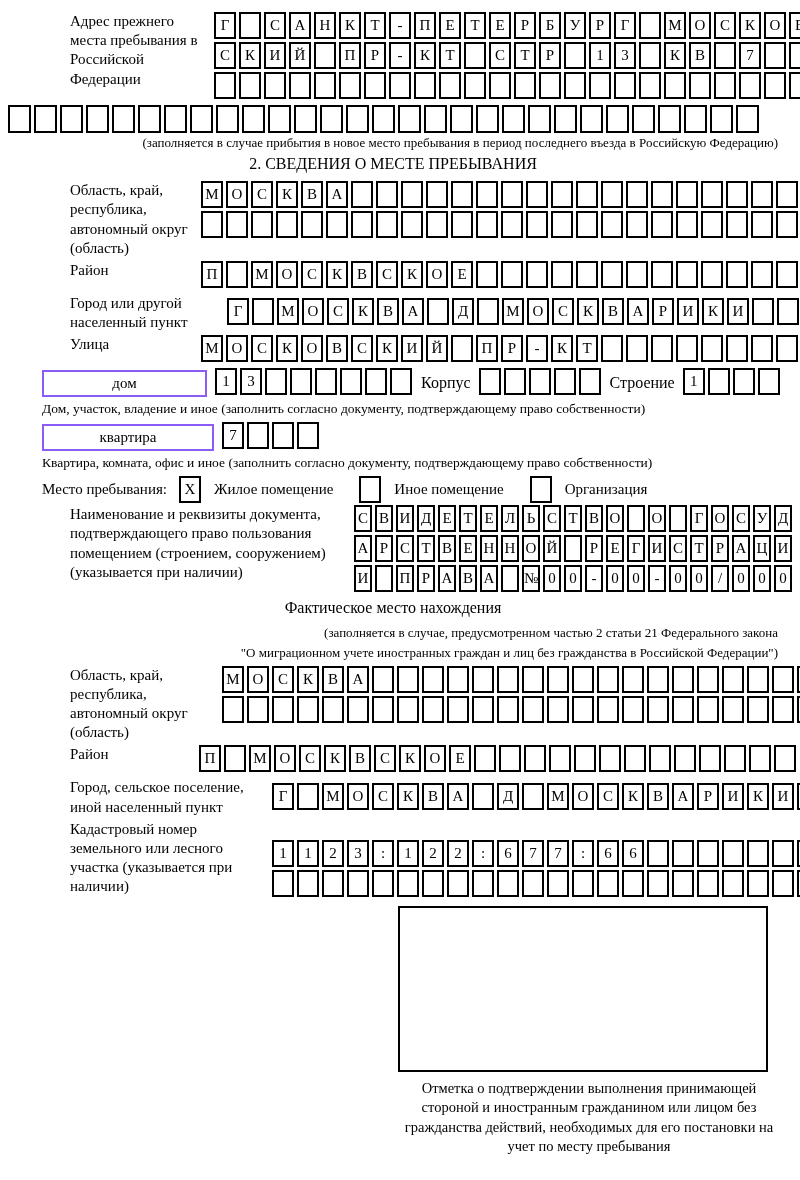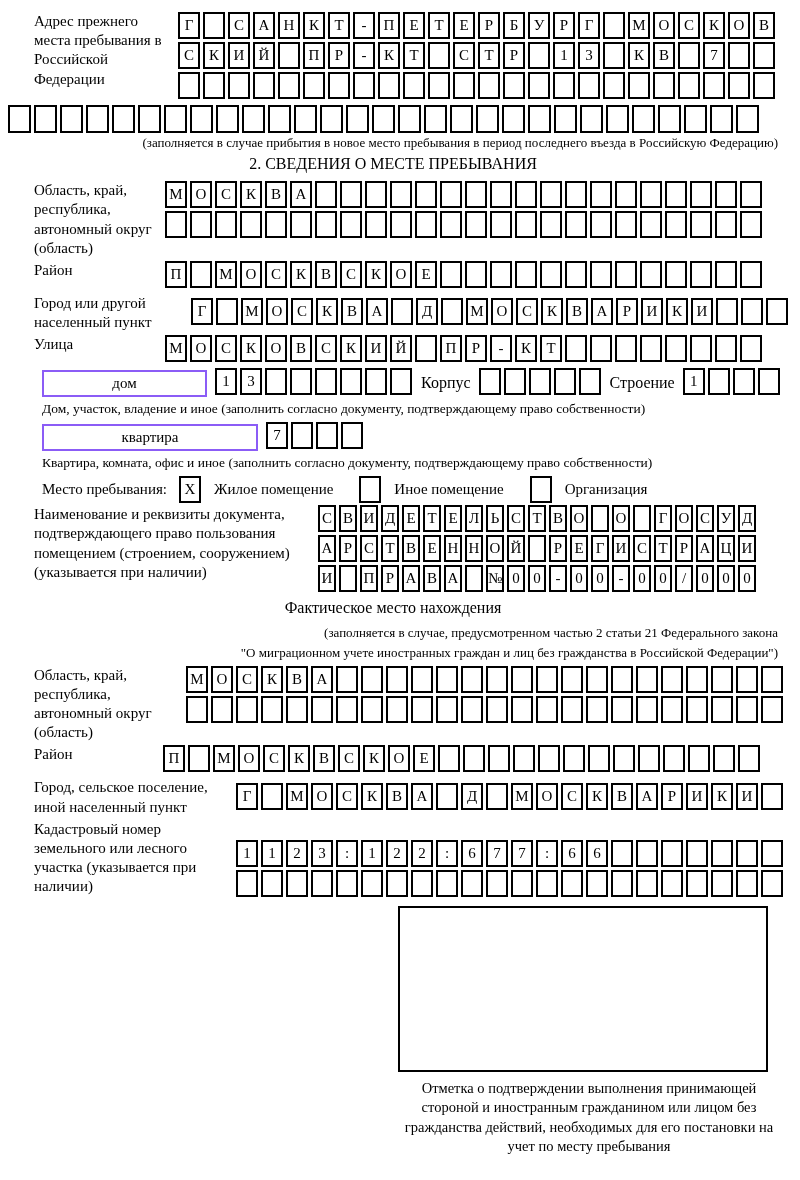--- a/index.html
+++ b/index.html
@@ -6,21 +6,21 @@
   .page {
     position:relative; width:800px; height:1180px; overflow:hidden;
     background:#fff; color:#000;
     font-family:"Liberation Serif", serif;
     box-sizing:border-box; padding:12px 22px 0 8px;
   }
   .header-note { text-align:right; font-size:15px; margin:4px 28px 22px 0; }
 
   .field { display:flex; align-items:flex-start; padding-left:26px; margin-bottom:3px; }
   .field.vcenter { align-items:center; }
-  .flabel { font-size:15px; line-height:1.28; flex-shrink:0; }
+  .flabel { font-size:15px; line-height:1.28; flex-shrink:0;margin-left:36px; }
   .w144 { width:144px; } .w131 { width:131px; } .w157 { width:157px; }
   .w152 { width:152px; } .w129 { width:129px; } .w202 { width:202px; }
   .w284 { width:284px; }
 
   .boxcol { display:flex; flex-direction:column; }
   .boxes { white-space:nowrap; line-height:0; margin-bottom:3px; }
   .bx {
     box-sizing:border-box; display:inline-block;
     width:22px; height:27px; border:2px solid #000; margin-right:3px;
     font-size:15px; line-height:23px; text-align:center; vertical-align:top;
@@ -31,21 +31,21 @@
 
   .center-note { text-align:right; font-size:13px; line-height:1.25; margin:2px 0 4px 0; }
   .left-note { font-size:13.5px; line-height:1.25; margin:1px 0 4px 34px; }
   .sec-title { text-align:center; font-weight:normal; font-size:16px; margin:4px 0 8px 0; }
 
   .houserow { display:flex; align-items:center; padding-left:34px; margin:2px 0 3px 0; }
   .widebox {
     box-sizing:border-box; height:27px; border:2px solid #8b5cf6;
     font-size:15px; line-height:23px; text-align:center; margin-right:8px; flex-shrink:0;
   }
-  .wb165 { width:165px; } .wb195 { width:216px; }
+  .wb165 { width:165px; } .wb195 { width:172px; }
   .inline-label { font-size:16px; margin:0 8px 0 6px; }
 
   .checkrow { display:flex; align-items:center; padding-left:34px; margin:4px 0 2px 0; font-size:15px; }
   .checkrow .boxes { margin:0 10px 0 0; }
   .chk-label { margin-right:12px; }
   .chk-opt { margin-right:26px; }
 
   .offset-top { margin-top:20px; }
 
   .stamp-wrap { margin-left:390px; margin-top:6px; width:382px; }

